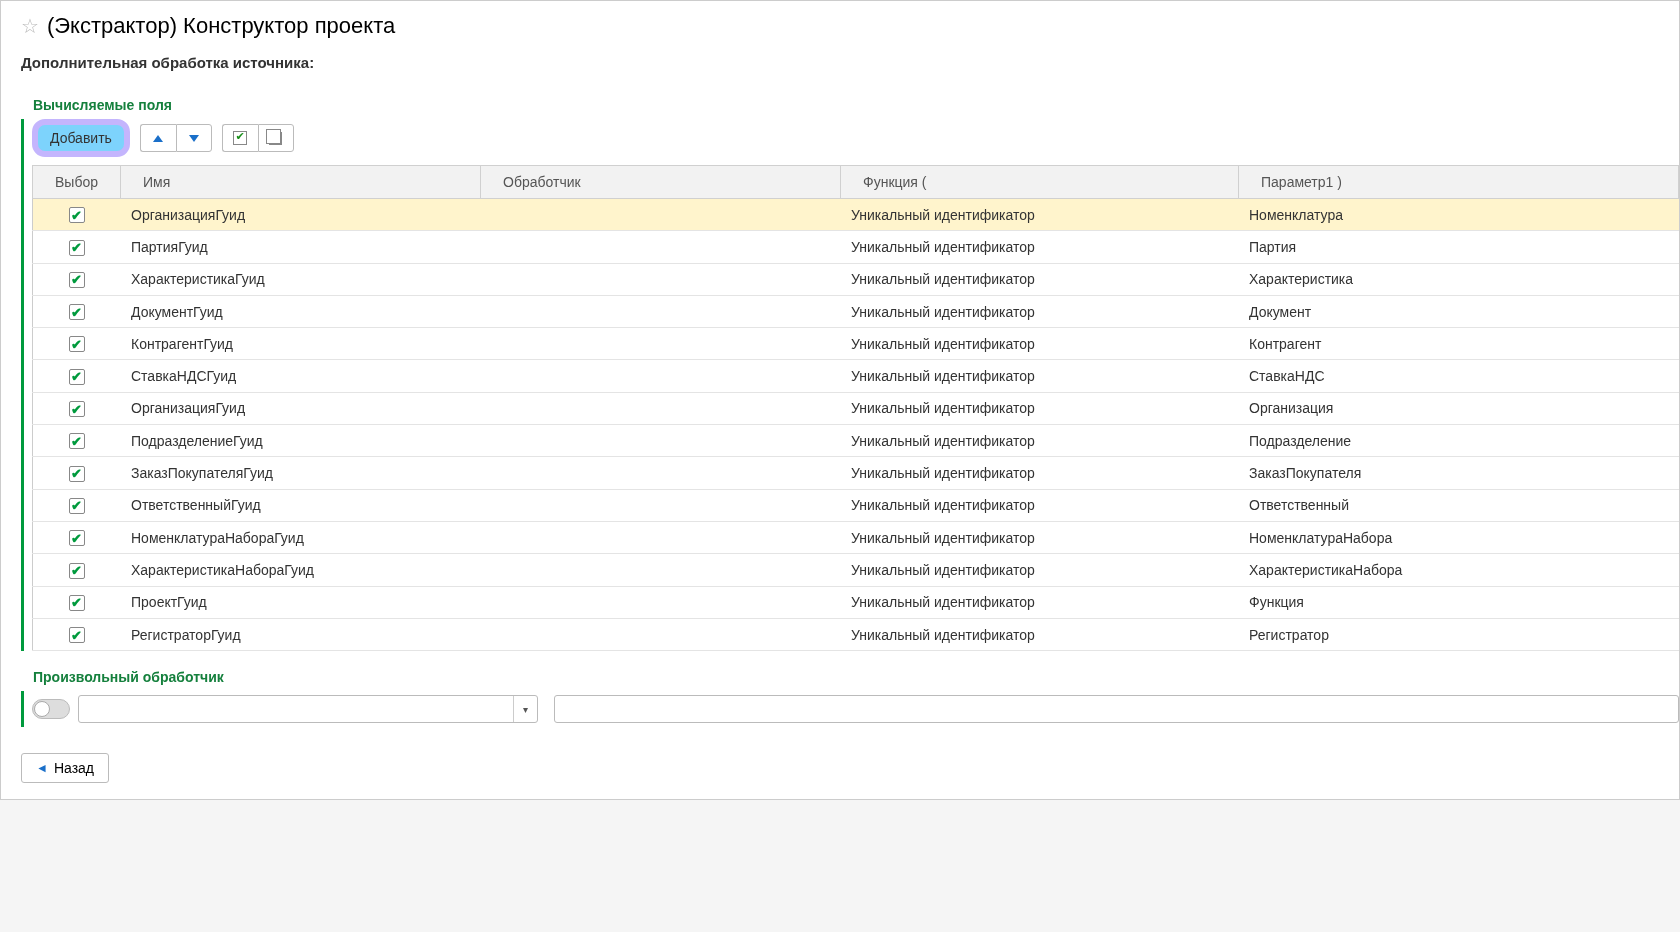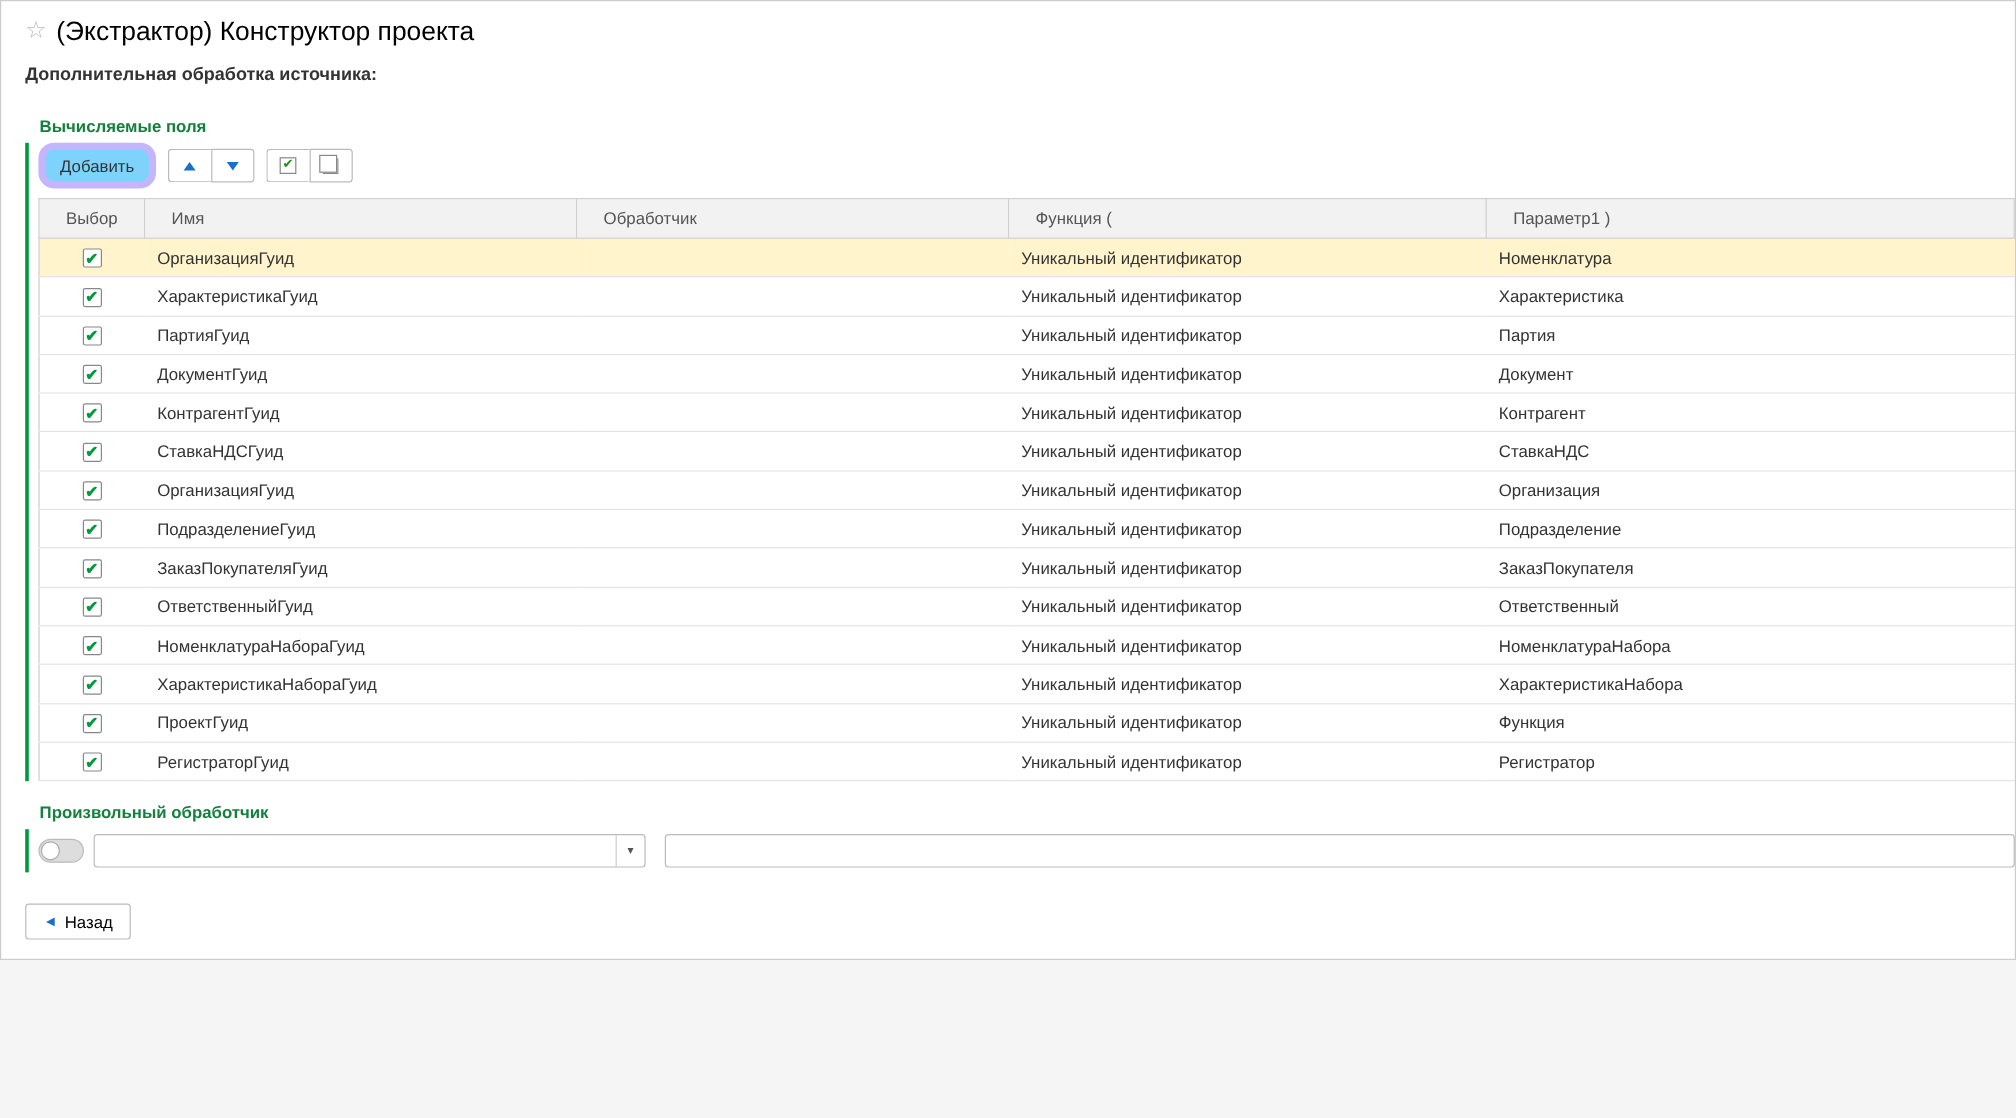--- a/index.html
+++ b/index.html
@@ -305,31 +305,31 @@
       <tbody id="grid-body">
           <tr class="selected">
             <td class="col-select"><span class="checkbox checked"></span></td>
             <td>ОрганизацияГуид</td>
             <td></td>
             <td>Уникальный идентификатор</td>
             <td>Номенклатура</td>
           </tr>
           <tr>
             <td class="col-select"><span class="checkbox checked"></span></td>
+            <td>ПартияГуид</td>
+            <td></td>
+            <td>Уникальный идентификатор</td>
+            <td>Партия</td>
+          </tr>
+          <tr>
+            <td class="col-select"><span class="checkbox checked"></span></td>
             <td>ХарактеристикаГуид</td>
             <td></td>
             <td>Уникальный идентификатор</td>
             <td>Характеристика</td>
-          </tr>
-          <tr>
-            <td class="col-select"><span class="checkbox checked"></span></td>
-            <td>ПартияГуид</td>
-            <td></td>
-            <td>Уникальный идентификатор</td>
-            <td>Партия</td>
           </tr>
           <tr>
             <td class="col-select"><span class="checkbox checked"></span></td>
             <td>ДокументГуид</td>
             <td></td>
             <td>Уникальный идентификатор</td>
             <td>Документ</td>
           </tr>
           <tr>
             <td class="col-select"><span class="checkbox checked"></span></td>

